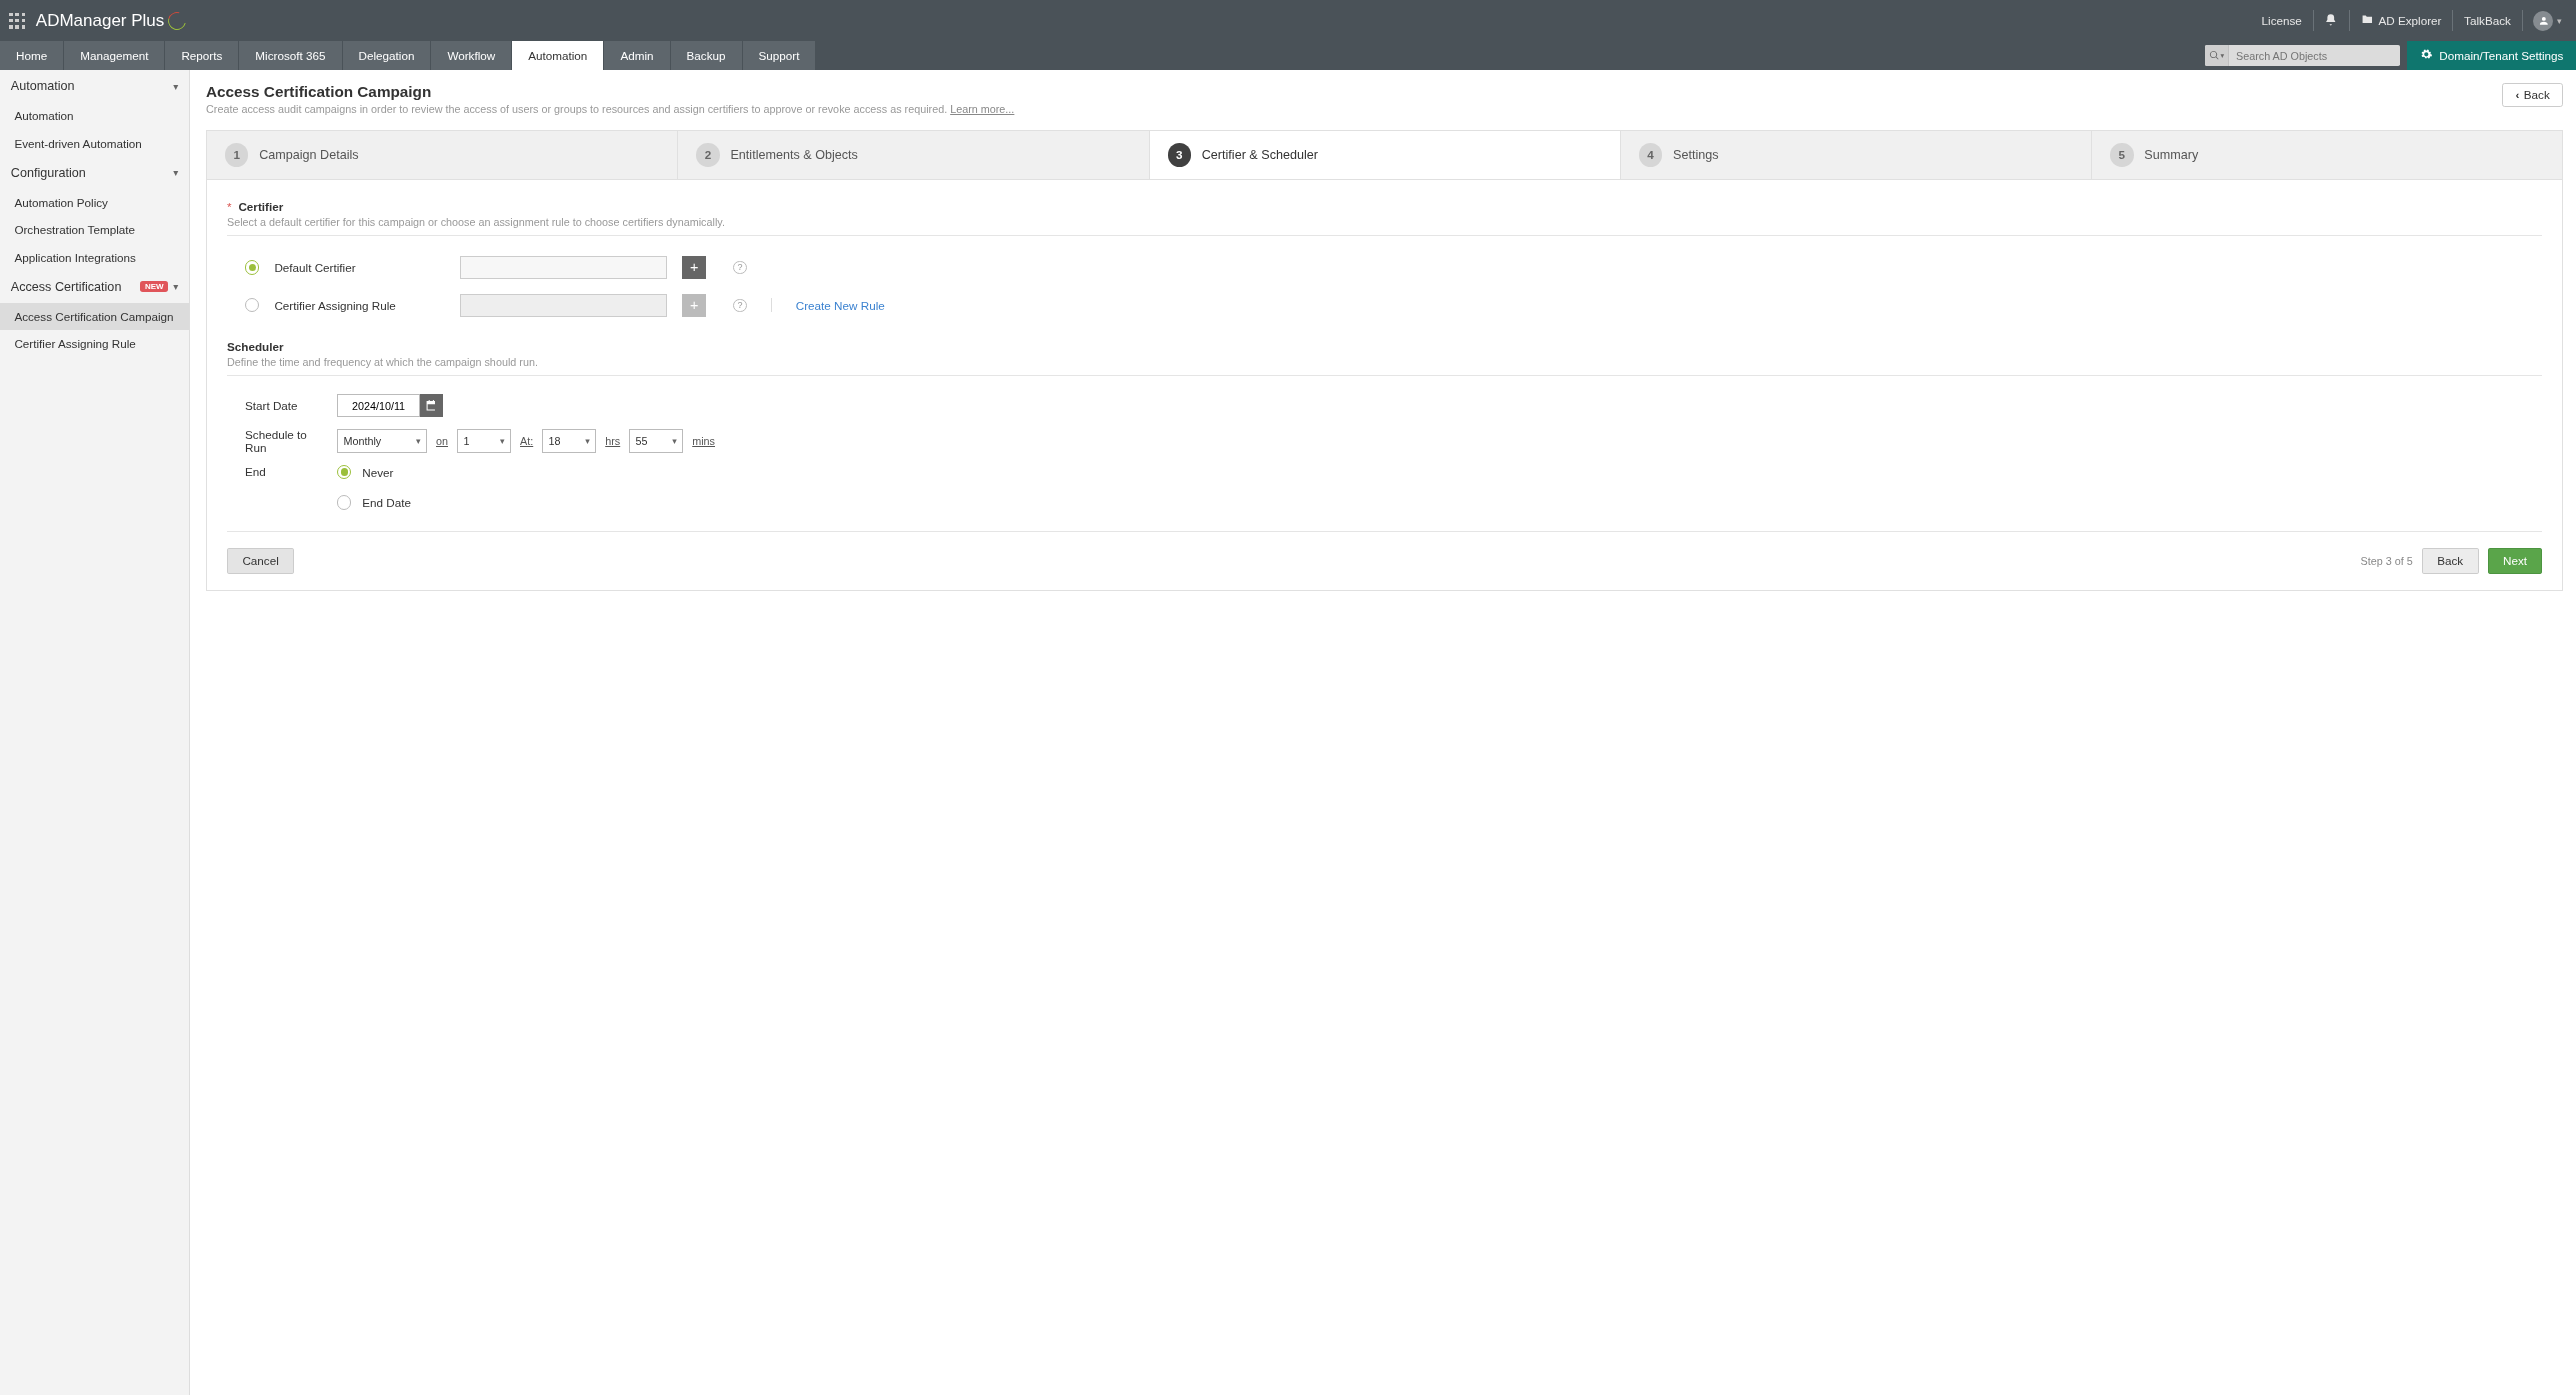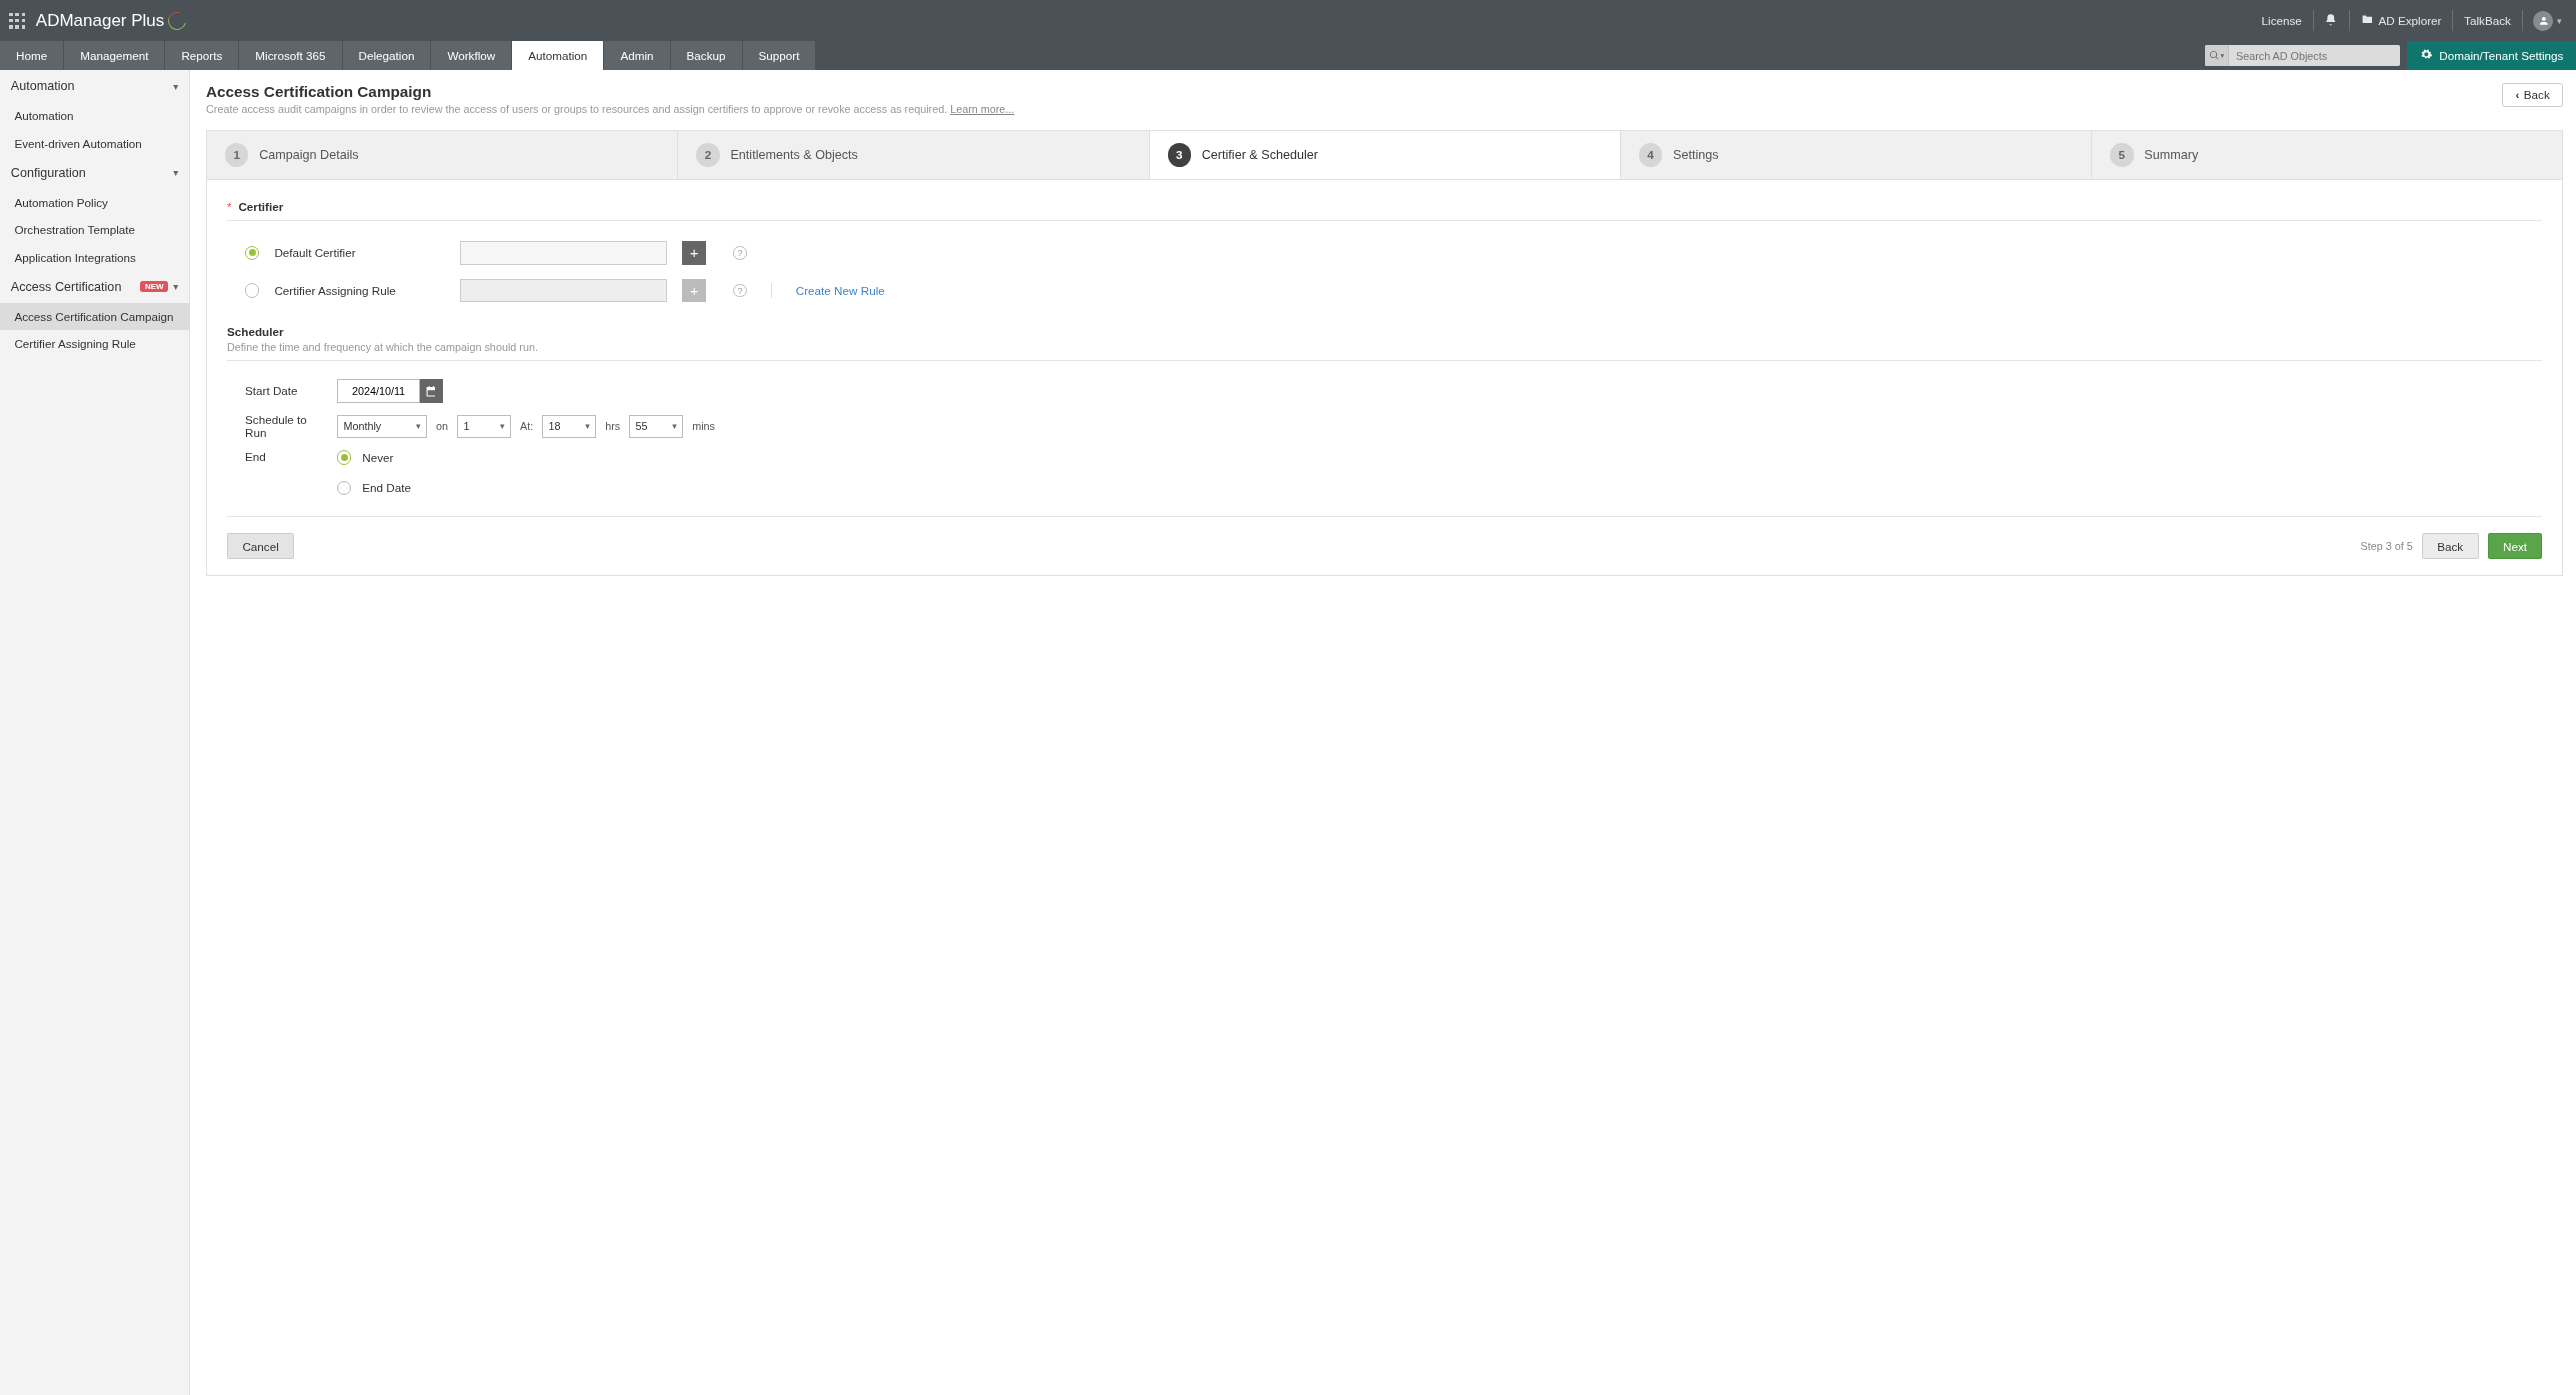--- a/index.html
+++ b/index.html
@@ -79,21 +79,21 @@
 .link { color: #3b82d0; font-size: 11.7px; cursor:pointer; }
 
 .sched-row { display: flex; align-items: center; padding: 5.4px 0 5.4px 18px; gap: 9px; }
 .sched-label { width: 83px; font-size: 11.7px; color: #333; }
 .date-wrap { display:flex;}
 .date-input { border: 0.9px solid #bbb; height: 23.4px; width: 83px; padding: 0 5.4px; font-size: 10.8px; text-align: center; background:#fff;}
 .cal-btn { width: 23.4px; height: 23.4px; background: #666; display:flex; align-items:center; justify-content:center; cursor:pointer;}
 .select { border: 0.9px solid #bbb; height: 23.4px; background:#fff; display:flex; align-items:center; padding:0 5.4px; cursor:pointer; justify-content:space-between; gap:7px;}
 .select .val{font-size:10.8px;}
 .select .caret{font-size:9px; color:#666;}
-.small-label{font-size:10.8px; color:#555;}
+.small-label{font-size:10.8px; color:#555;text-decoration:underline;}
 
 .end-group { display:flex; flex-direction:column; gap:16px; padding-left:0;}
 .end-opt{display:flex; align-items:center; gap:10.8px;}
 
 .footer-row { display: flex; align-items: center; justify-content: space-between; border-top: 0.9px solid #e5e5e5; padding-top: 16px; margin-top: 16px; }
 .footer-left{display:flex; gap:9px;}
 .footer-right{display:flex; align-items:center; gap:9px;}
 .btn { padding: 5.4px 14.4px; font-size: 11.7px; border-radius: 1.8px; cursor:pointer; border:0.9px solid #ccc; background:#e8e8e8; color:#333;}
 .btn.cancel{background:#e4e4e4;}
 .btn.back{background:#ececec;}
@@ -250,20 +250,21 @@
           <span class="wiz-label">Summary</span>
         </div>
       </div>
 
     <div class="content-box">
 
       <div>
         <span class="required-star">*</span>
         <span class="section-title">Certifier</span>
       </div>
+      <div class="section-desc">Select a default certifier for this campaign or choose an assignment rule to choose certifiers dynamically.</div>
       <div class="section-divider"></div>
 
       <div class="row">
         <span class="radio checked"></span>
         <span class="row-label">Default Certifier</span>
         <input class="text-input" style="">
         <button class="plus-btn">+</button>
         <span class="help-icon">?</span>
       </div>
 

